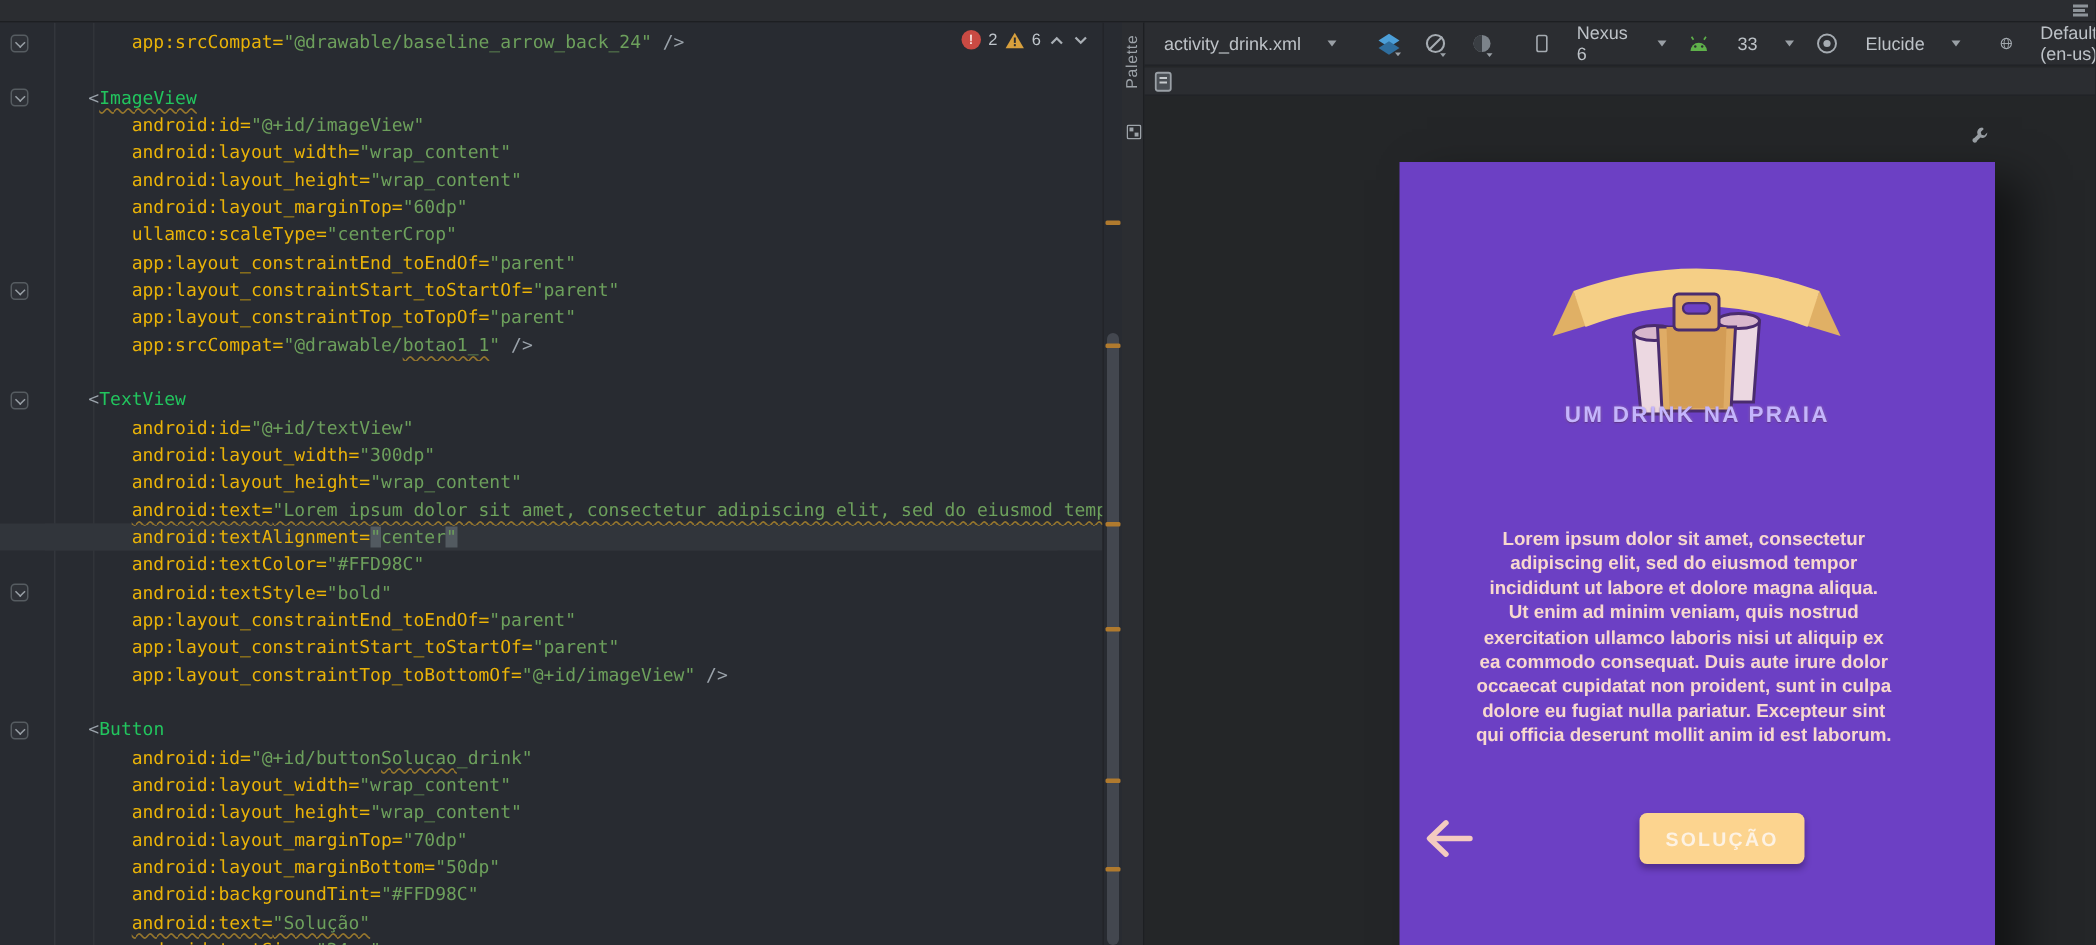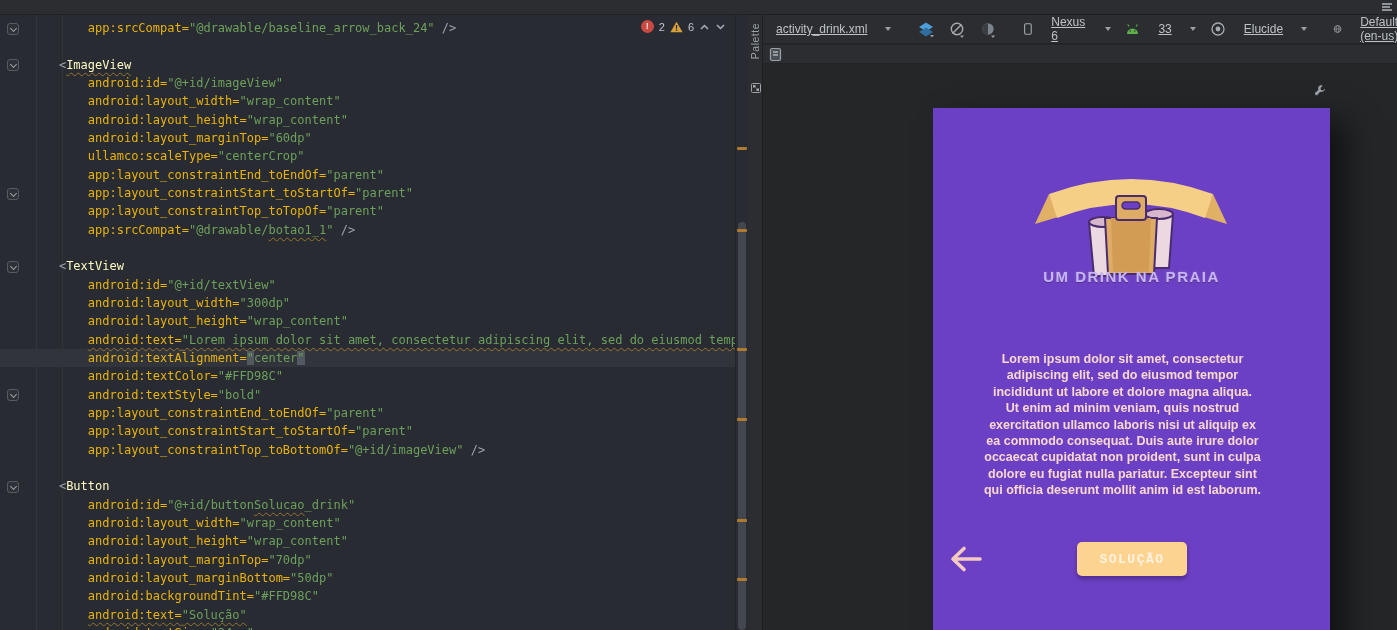--- a/index.html
+++ b/index.html
@@ -21,21 +21,21 @@
   .gutter-div { position:absolute; left:36px; top:0; bottom:0; width:1px; background:rgba(255,255,255,.055); }
   .indent-guide { position:absolute; left:62px; top:0; bottom:0; width:1px; background:rgba(255,255,255,.045); }
   .fold { position:absolute; left:7px; width:12px; height:12px; border:1px solid #565c61;
           border-radius:3px; background:#2e3137; }
   .fold::after { content:""; position:absolute; left:3px; top:2px; width:4px; height:4px;
           border-right:1.5px solid #9aa1a7; border-bottom:1.5px solid #9aa1a7; transform:rotate(45deg); }
   .code { position:absolute; left:30px; top:4px; width:705px;
           font-family:"DejaVu Sans Mono", monospace; font-size:12px; }
   .cl { height:18.34px; line-height:18.34px; white-space:pre; }
   .cl.caret { background:#31353b; box-shadow:-30px 0 0 #31353b; }
-  .p { color:#9ba3ab; } .t { color:#fef9c3; } .a { color:#eab308; } .s { color:#6da05c; }
+  .p { color:#9ba3ab; } .t { color:#22c55e; } .a { color:#eab308; } .s { color:#6da05c; }
   .w { text-decoration:underline wavy #96762c; text-decoration-thickness:1px; text-underline-offset:3px; }
   .hl { background:#525a60; }
 
   
   .insp { position:absolute; top:5px; right:22px; display:flex; align-items:center; gap:5px;
           font-size:11px; color:#bfc5cb; }
   .err-badge { width:13px; height:13px; border-radius:50%; background:#c94a43; color:#f6dcd8;
           font-size:9px; font-weight:bold; text-align:center; line-height:13px; }
   .insp svg { display:block; }
 
@@ -50,21 +50,21 @@
   .panel { position:absolute; left:748px; top:15px; right:0; bottom:0; background:#242628; }
   .palette-strip { position:absolute; left:0; top:0; width:15px; bottom:0;
                    background:#2b2d31; border-right:1px solid #1d1f22; }
   .palette-label { position:absolute; top:8px; left:1px; writing-mode:vertical-rl;
                    transform:rotate(180deg); font-size:10.5px; color:#9da3a9; letter-spacing:.5px; }
   .palette-ic { position:absolute; left:3px; top:68px; }
 
   .dtoolbar { position:absolute; left:15px; top:0; right:0; height:29px; background:#2b2d31;
               border-bottom:1px solid #212327; display:flex; align-items:center;
               font-size:12px; color:#bdc2c7; padding-left:6px; }
-  .titem { display:flex; align-items:center; gap:18px; margin:17px 7px; cursor:default;text-decoration:underline; }
+  .titem { display:flex; align-items:center; gap:18px; margin:17px 7px; cursor:default; }
   .caret-dn { width:0; height:0; border-left:3.5px solid transparent; border-right:3.5px solid transparent;
               border-top:4px solid #9aa0a6; display:inline-block; }
   .sep { width:1px; height:16px; background:#3c4045; margin:0 6px; }
   .dtoolbar svg, .dtoolbar2 svg { display:block; }
 
   .dtoolbar2 { position:absolute; left:15px; top:30px; right:0; height:19px; background:#2b2d31;
                border-bottom:1px solid #212327; display:flex; align-items:center; padding-left:6px; }
 
   .canvas { position:absolute; left:15px; top:49px; right:0; bottom:0; background:#242628; overflow:hidden; }
   .wrench { position:absolute; left:550px; top:20px; }
@@ -72,23 +72,23 @@
   .phone { position:absolute; left:170px; top:44px; width:397px; height:600px;
            background:#6c40c4; box-shadow:18px 12px 28px rgba(0,0,0,.5); }
   .illu { position:absolute; left:98px; top:52px; }
   .ptitle { position:absolute; top:160px; left:0; right:0; text-align:center;
             color:#c4b5fd; font-weight:bold; font-size:15px; letter-spacing:1.5px;
             text-shadow:0 1px 1px rgba(60,20,90,.6), 0 0 2px rgba(252,225,170,.35); }
   .pbody { position:absolute; top:195px; left:0; right:18px;margin-top:48px; }
   .pbody div { text-align:center; font-size:12.5px; font-weight:bold; color:#f8d8ce;
                line-height:16.4px; white-space:nowrap; }
   .parrow { position:absolute; left:14px; top:436px; cursor:pointer; }
-  .pbutton { position:absolute; left:144px; top:434px; width:110px; height:34px;
+  .pbutton { position:absolute; left:160px; top:434px; width:110px; height:34px;
              background:#fcd48f; border:none; border-radius:5px; color:#fdf2e3; font-weight:bold;
-             font-size:13px; letter-spacing:1.5px; font-family:Liberation Mono, monospace;
+             font-size:13px; letter-spacing:1.5px; font-family:Liberation Sans, sans-serif;
              box-shadow:0 3px 4px rgba(30,10,50,.35); cursor:pointer; }
 </style>
 </head>
 <body>
 
 <div class="screen">
 
   <div class="topstrip">
     <div class="menu-lines">
         <i></i>

